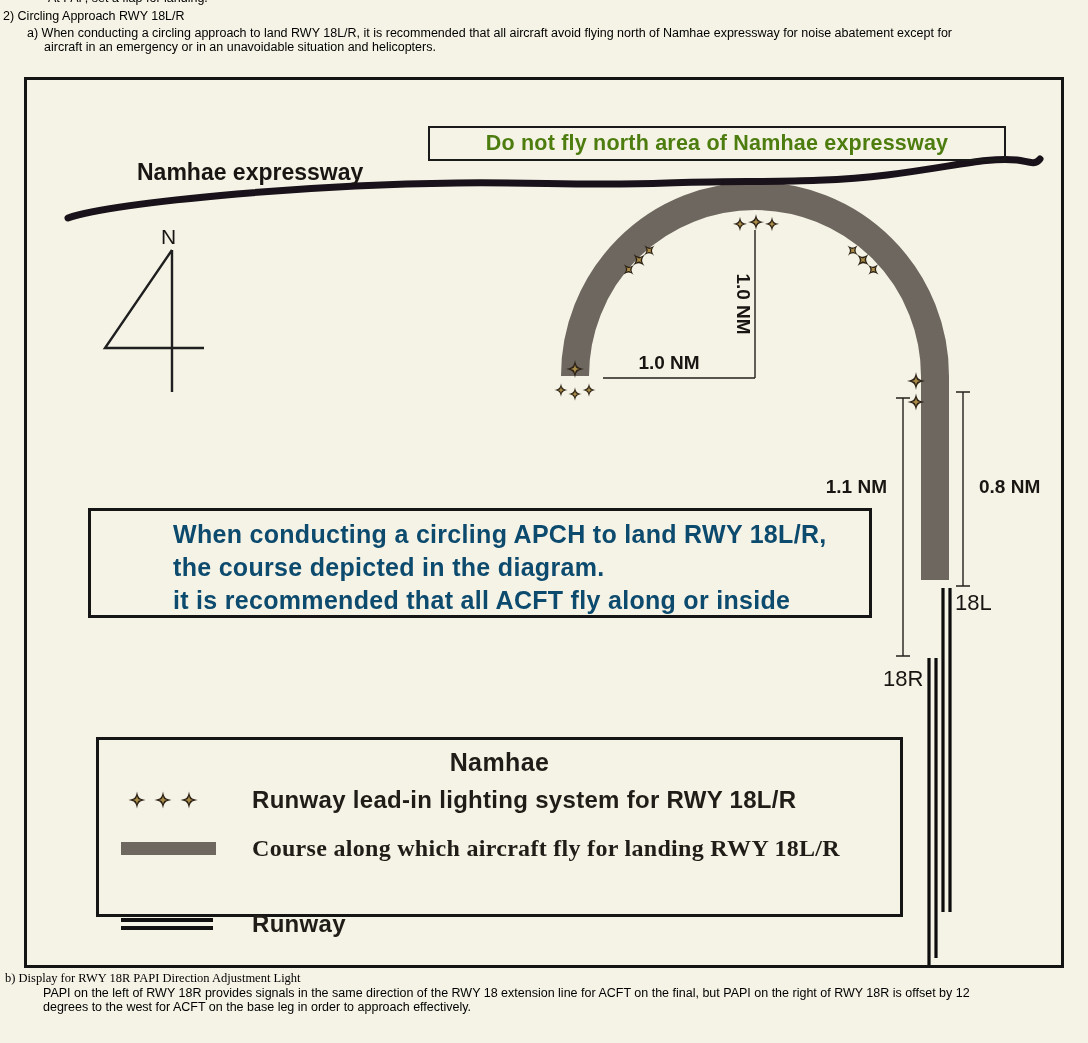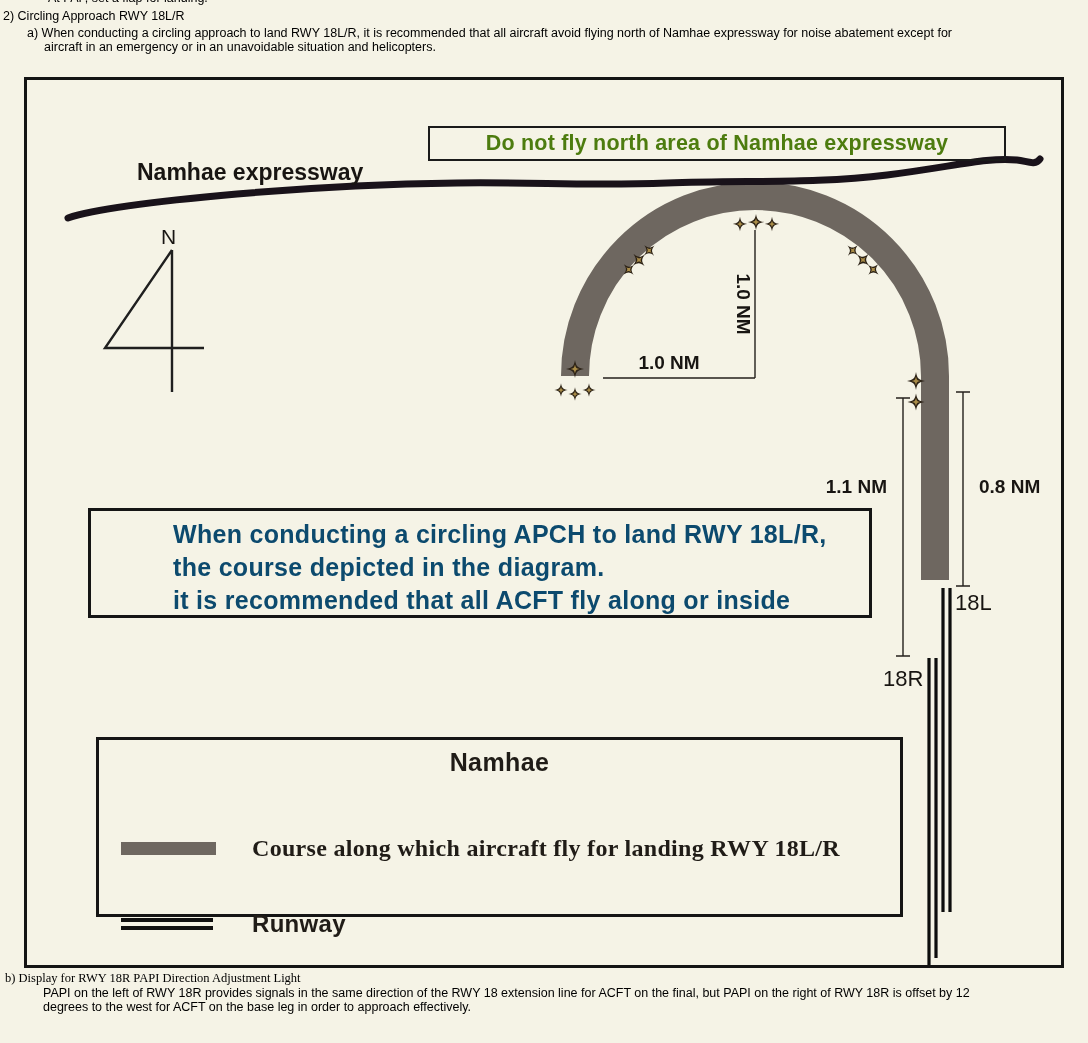--- a/index.html
+++ b/index.html
@@ -126,20 +126,30 @@
 
     <div class="note-box">
       <div>When conducting a circling APCH to land RWY 18L/R,</div>
       <div>the course depicted in the diagram.</div>
       <div>it is recommended that all ACFT fly along or inside</div>
     </div>
 
     <div class="legend-box">
       <div class="legend-title">Namhae</div>
 
+      <div class="legend-row" style="top:44px;">
+        <span class="sym">
+          <svg width="105" height="28" viewBox="0 0 105 28">
+            <use href="#star" transform="translate(16,14) scale(0.95)"></use>
+            <use href="#star" transform="translate(42,14) scale(0.95)"></use>
+            <use href="#star" transform="translate(68,14) scale(0.95)"></use>
+          </svg>
+        </span>
+        <span class="sym-label">Runway lead-in lighting system for RWY 18L/R</span>
+      </div>
 
       <div class="legend-row" style="top:92px;font-family:Liberation Serif, serif;">
         <span class="sym">
             <span class="sym-course"></span>
           </span>
         <span class="sym-label">Course along which aircraft fly for landing RWY 18L/R</span>
       </div>
 
       <div class="legend-row" style="top:136px;margin-top:32px;">
         <span class="sym">

